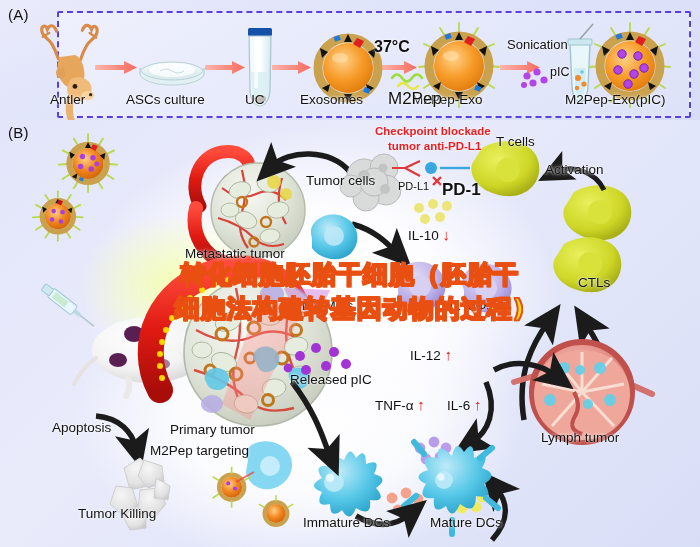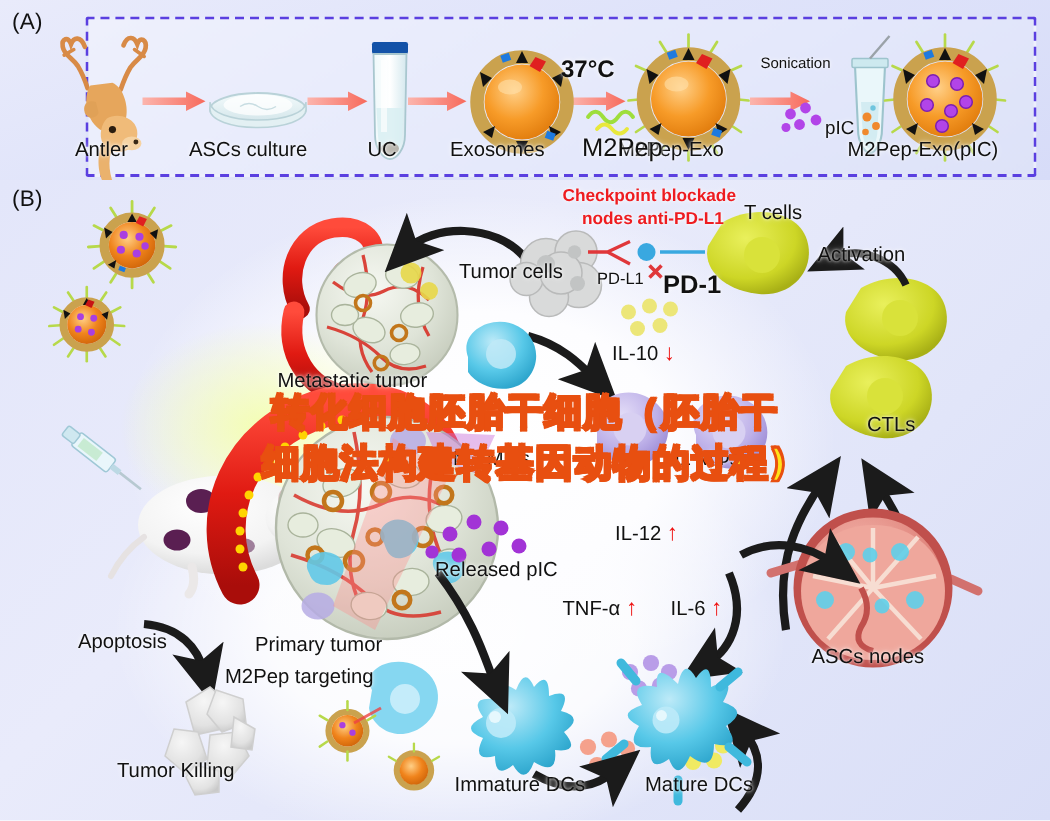--- a/index.html
+++ b/index.html
@@ -238,22 +238,22 @@
     <div class="lbl big" style="left:50px;top:92px;">Antler</div>
     <div class="lbl big" style="left:126px;top:92px;">ASCs culture</div>
     <div class="lbl big" style="left:245px;top:92px;">UC</div>
     <div class="lbl big" style="left:300px;top:92px;">Exosomes</div>
     <div class="lbl big" style="left:412px;top:92px;">M2Pep-Exo</div>
     <div class="lbl big" style="left:565px;top:92px;">M2Pep-Exo(pIC)</div>
 
     <div class="lbl bold" style="left:374px;top:38px;font-size:16px;">37°C</div>
 
     <div class="lbl" style="left:388px;top:89px;font-size:17px;">M2Pep</div>
-    <div class="lbl" style="left:507px;top:37px;font-size:10px;">Sonication</div>
-    <div class="lbl" style="left:550px;top:78px;font-size:12.5px;">pIC</div>
+    <div class="lbl" style="left:507px;top:37px;font-size:13px;">Sonication</div>
+    <div class="lbl" style="left:550px;top:65px;font-size:12.5px;">pIC</div>
   </div>
 
   <div id="panelB">
     <div class="panel-letter" style="left:8px;top:4px;">(B)</div>
 
     <svg class="layer" viewBox="0 0 700 427" width="700" height="427" style="height:427px;">
       <defs>
         <radialGradient id="gExo2" cx="40%" cy="35%" r="70%">
           <stop offset="0" stop-color="#ffcf86"></stop>
             <stop offset="55%" stop-color="#f0841c"></stop>
@@ -683,21 +683,21 @@
           <path d="M26 58 l16 4 0 14 -16 2 -6 -12 Z"></path>
           <path d="M52 26 l14 8 -2 14 -14 -2 Z"></path>
         </g>
       </g>
     </svg>
 
     <div class="lbl big" style="left:185px;top:126px;">Metastatic tumor</div>
     <div class="lbl big" style="left:306px;top:53px;">Tumor cells</div>
 
     <div class="lbl red" style="left:375px;top:5px;font-size:11.5px;">Checkpoint blockade</div>
-    <div class="lbl red" style="left:388px;top:20px;font-size:11.5px;">nodes anti-PD-L1</div>
+    <div class="lbl red" style="left:388px;top:20px;font-size:11.5px;">tumor anti-PD-L1</div>
 
     <div class="lbl sm" style="left:398px;top:60px;font-size:11px;">PD-L1</div>
     <div class="lbl sm" style="left:442px;top:60px;font-size:17px;font-weight:bold;">PD-1</div>
 
     <div class="lbl big" style="left:496px;top:14px;">T cells</div>
     <div class="lbl big" style="left:545px;top:42px;">Activation</div>
     <div class="lbl big" style="left:578px;top:155px;">CTLs</div>
 
     <div class="lbl big" style="left:408px;top:108px;">
       <span>IL-10</span>
@@ -716,21 +716,21 @@
 
     <div class="lbl big" style="left:375px;top:278px;">
       <span>TNF-α</span>
       <span class="up">↑</span>
     </div>
     <div class="lbl big" style="left:447px;top:278px;">
       <span>IL-6</span>
       <span class="up">↑</span>
     </div>
 
-    <div class="lbl big" style="left:541px;top:310px;">ASCs nodes</div>
+    <div class="lbl big" style="left:541px;top:310px;">Lymph tumor</div>
 
     <div class="lbl big" style="left:303px;top:395px;">Immature DCs</div>
     <div class="lbl big" style="left:430px;top:395px;">Mature DCs</div>
 
     <div class="lbl big" style="left:52px;top:300px;">Apoptosis</div>
     <div class="lbl big" style="left:170px;top:302px;">Primary tumor</div>
     <div class="lbl big" style="left:150px;top:323px;">M2Pep targeting</div>
     <div class="lbl big" style="left:78px;top:386px;">Tumor Killing</div>
   </div>
 

